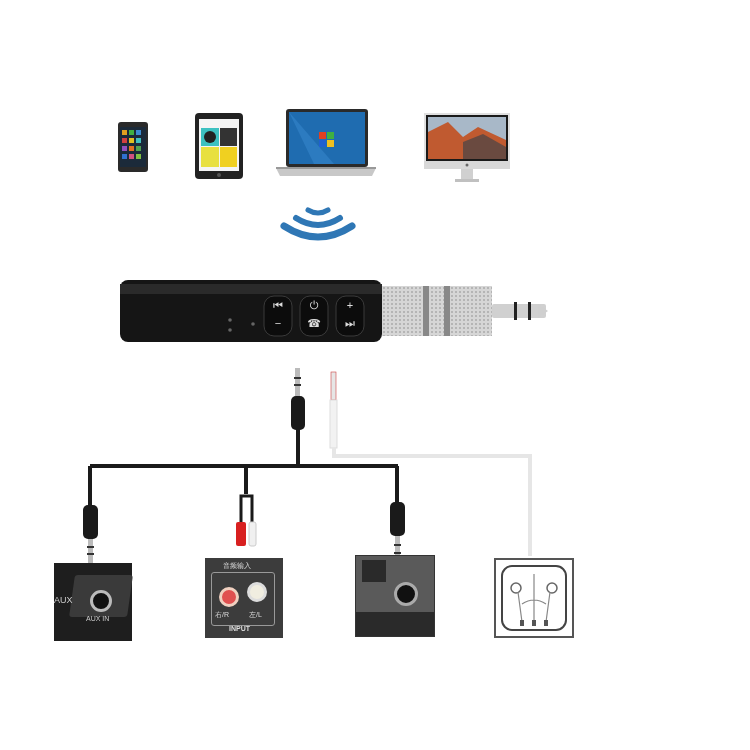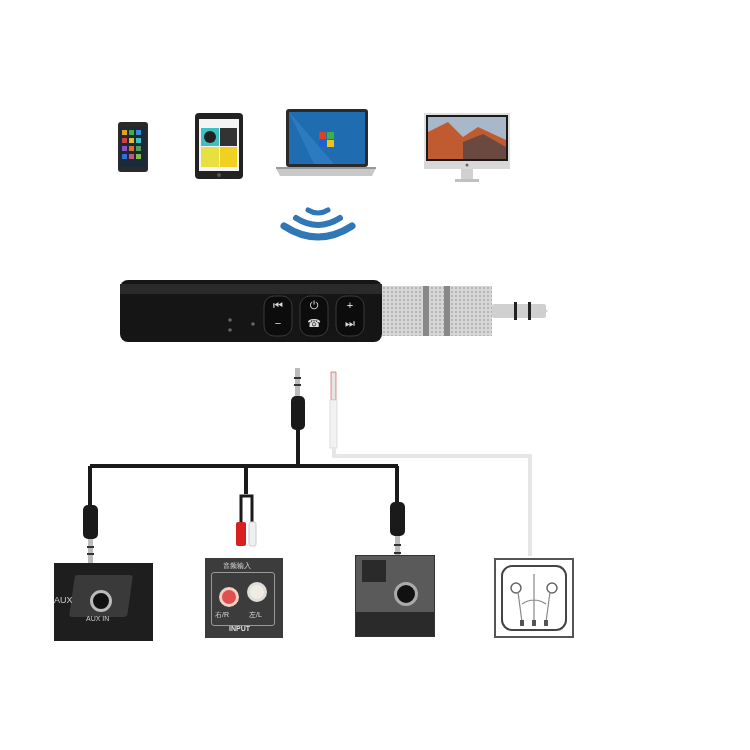--- a/index.html
+++ b/index.html
@@ -155,21 +155,21 @@
     <rect x="236" y="522" width="10" height="24" rx="2" fill="#d82020"></rect>
     <rect x="249" y="522" width="7" height="24" rx="2" fill="#f0f0f0" stroke="#ccc"></rect>
 
     <rect x="390" y="502" width="15" height="34" rx="5" fill="#1a1a1a"></rect>
     <rect x="395" y="536" width="5" height="30" fill="#bbb"></rect>
     <rect x="394" y="544" width="7" height="2" fill="#333"></rect>
       <rect x="394" y="552" width="7" height="2" fill="#333"></rect>
   </svg>
 </div>
 
-<div class="abs" style="left:54px;top:563px;width:99px;height:78px;background:#1e1e1e;">
+<div class="abs" style="left:54px;top:563px;width:78px;height:78px;background:#1e1e1e;">
   <div class="abs" style="left:18px;top:12px;width:58px;height:42px;background:#3a3a3a;transform:skewX(-8deg);border-radius:3px;"></div>
   <div class="abs" style="left:36px;top:27px;width:16px;height:16px;border-radius:50%;background:#111;border:3px solid #bbb;"></div>
   <div class="abs lbl" style="left:0;top:32px;color:#ccc;font-size:9px;">AUX</div>
   <div class="abs lbl" style="left:32px;top:52px;color:#ccc;font-size:7px;">AUX IN</div>
 </div>
 
 <div class="abs" style="left:205px;top:558px;width:78px;height:80px;background:#3c3c3c;">
   <div class="abs lbl" style="left:18px;top:3px;color:#ddd;font-size:7px;">音频输入</div>
   <div class="abs" style="left:6px;top:14px;width:62px;height:52px;border:1px solid #999;border-radius:3px;"></div>
   <div class="abs" style="left:14px;top:29px;width:14px;height:14px;border-radius:50%;background:#e05050;border:3px solid #f0d0c0;"></div>

